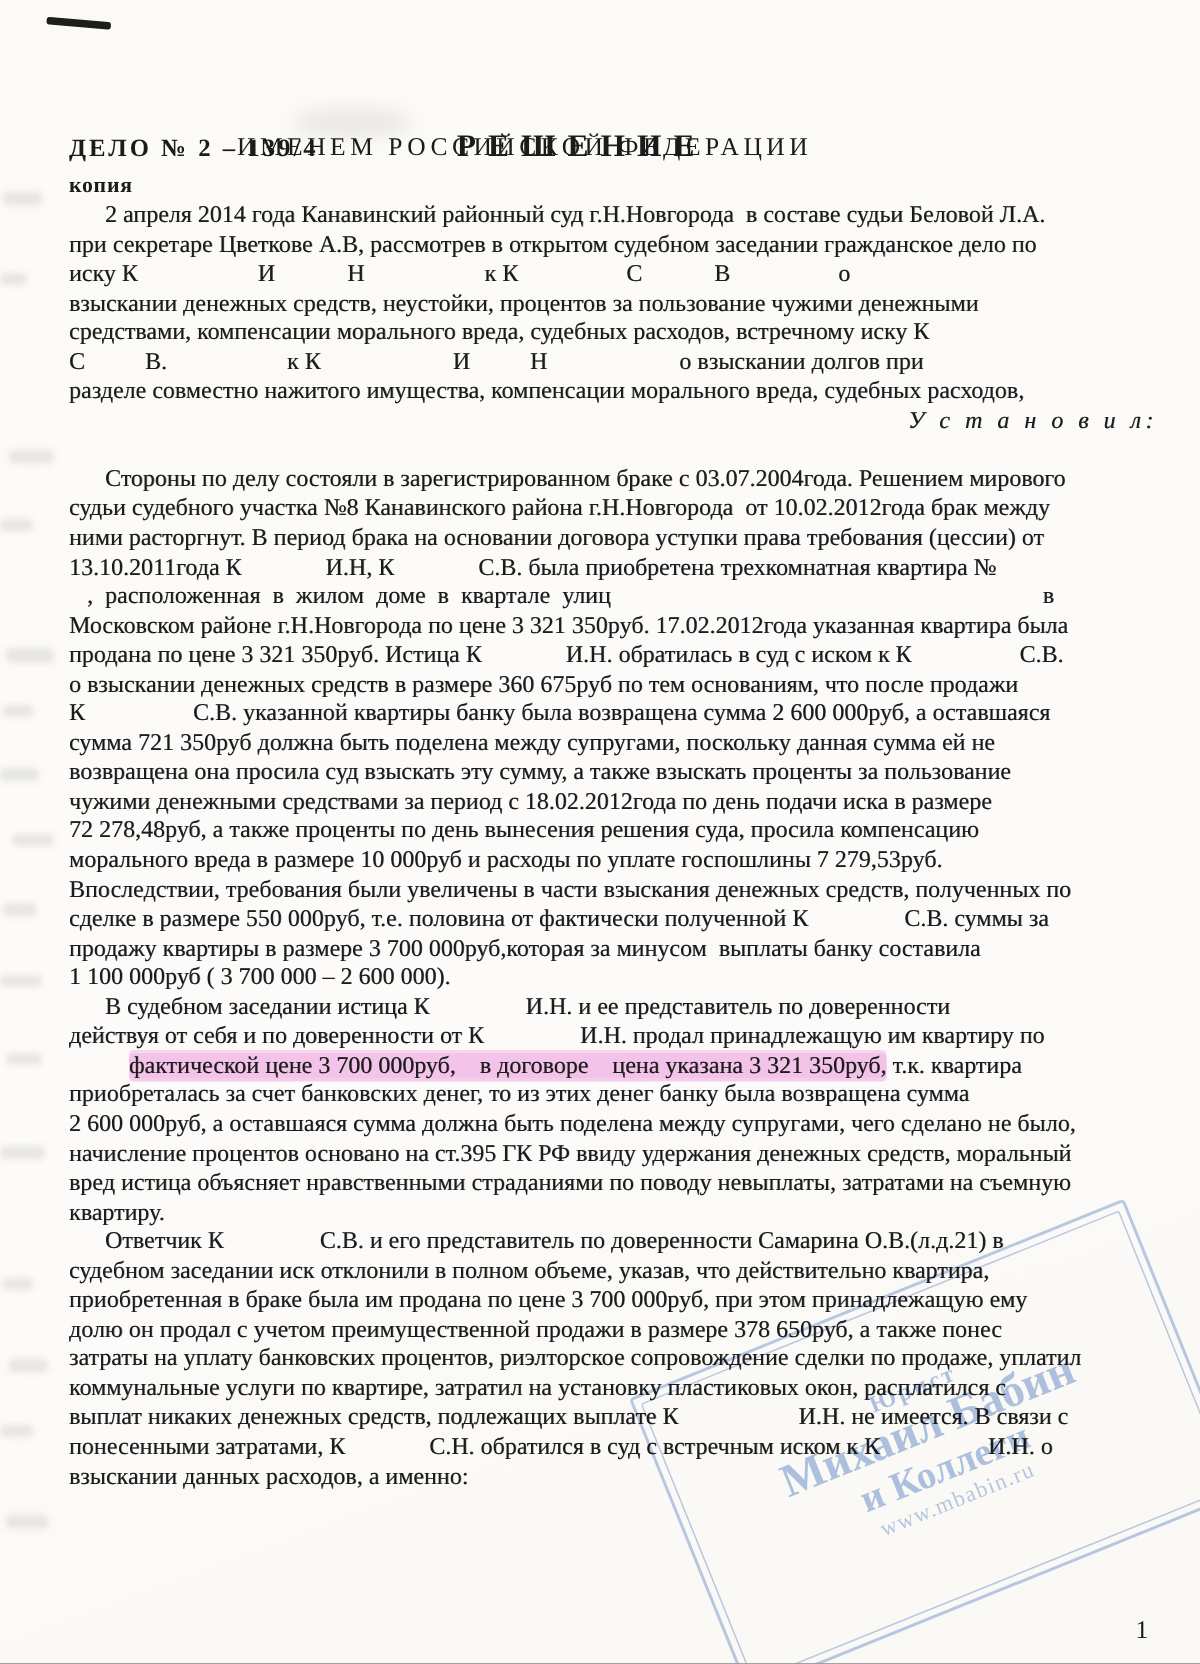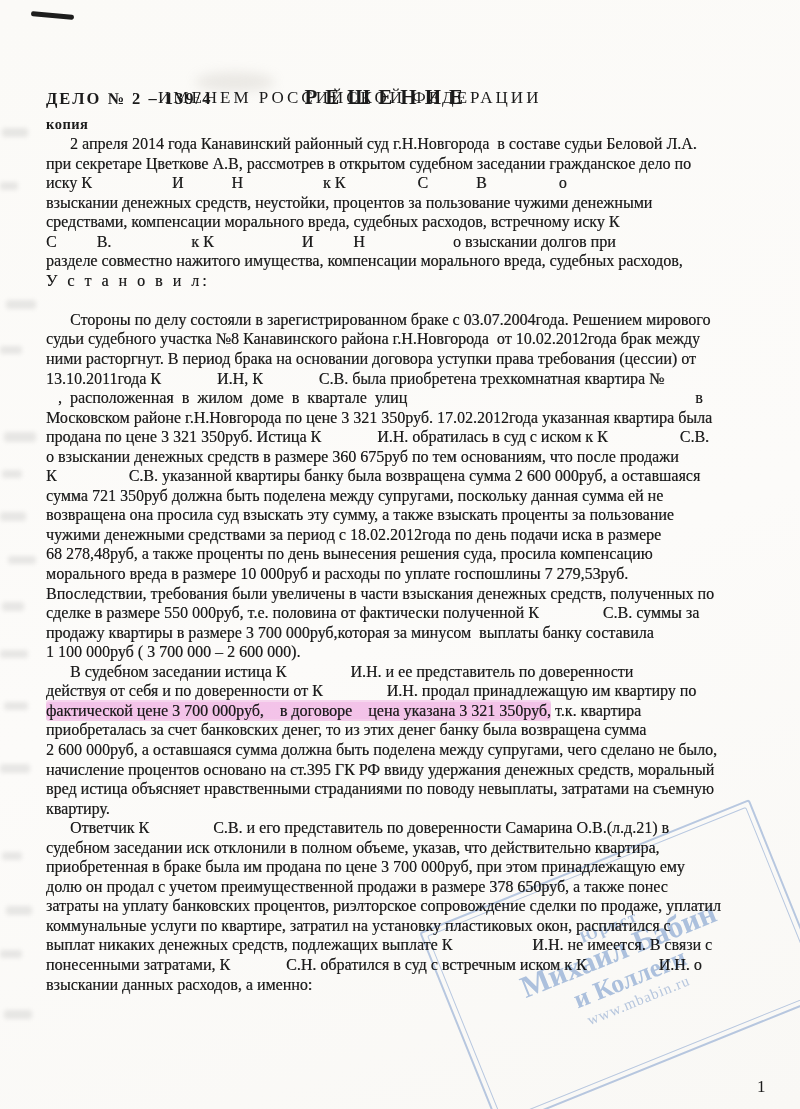--- a/index.html
+++ b/index.html
@@ -42,25 +42,26 @@
     font-weight:bold; font-size:14.5px; letter-spacing:.5px;
   }
   
   .doc-body {
     position:absolute; top:134px; left:46px; width:726px;
   }
   .line {
     white-space:pre; height:19.55px; line-height:19.55px; font-size:16px;
     text-shadow:.35px 0 0 rgba(25,25,25,.55);
   }
-  .line.center { text-align:left; letter-spacing:3px; }
+  .line.center { text-align:right; letter-spacing:3px;font-style:italic; }
   .hl {
     background:rgba(238,160,222,.62);
     box-shadow:0 2px 0 rgba(238,160,222,.5), 0 -2px 0 rgba(238,160,222,.4);
     border-radius:3px;
+    margin-left:40px;
   }
   
   .stamp {
     position:absolute; left:446px; top:858px; width:356px; height:212px;
     transform:rotate(-22deg);
     z-index:5; mix-blend-mode:multiply; opacity:.9;
     pointer-events:none;
   }
   .stamp-outer {
     width:100%; height:100%; box-sizing:border-box;
@@ -128,21 +129,21 @@
       <div class="line"><span>ними расторгнут. В период брака на основании договора уступки права требования (цессии) от</span></div>
       <div class="line"><span>13.10.2011года К              И.Н, К              С.В. была приобретена трехкомнатная квартира №</span></div>
       <div class="line"><span>   ,  расположенная  в  жилом  доме  в  квартале  улиц                                                                        в</span></div>
       <div class="line"><span>Московском районе г.Н.Новгорода по цене 3 321 350руб. 17.02.2012года указанная квартира была</span></div>
       <div class="line"><span>продана по цене 3 321 350руб. Истица К              И.Н. обратилась в суд с иском к К                  С.В.</span></div>
       <div class="line"><span>о взыскании денежных средств в размере 360 675руб по тем основаниям, что после продажи</span></div>
       <div class="line"><span>К                  С.В. указанной квартиры банку была возвращена сумма 2 600 000руб, а оставшаяся</span></div>
       <div class="line"><span>сумма 721 350руб должна быть поделена между супругами, поскольку данная сумма ей не</span></div>
       <div class="line"><span>возвращена она просила суд взыскать эту сумму, а также взыскать проценты за пользование</span></div>
       <div class="line"><span>чужими денежными средствами за период с 18.02.2012года по день подачи иска в размере</span></div>
-      <div class="line"><span>68 278,48руб, а также проценты по день вынесения решения суда, просила компенсацию</span></div>
+      <div class="line"><span>72 278,48руб, а также проценты по день вынесения решения суда, просила компенсацию</span></div>
       <div class="line"><span>морального вреда в размере 10 000руб и расходы по уплате госпошлины 7 279,53руб.</span></div>
       <div class="line"><span>Впоследствии, требования были увеличены в части взыскания денежных средств, полученных по</span></div>
       <div class="line"><span>сделке в размере 550 000руб, т.е. половина от фактически полученной К                С.В. суммы за</span></div>
       <div class="line"><span>продажу квартиры в размере 3 700 000руб,которая за минусом  выплаты банку составила</span></div>
       <div class="line"><span>1 100 000руб ( 3 700 000 – 2 600 000).</span></div>
       <div class="line"><span>      В судебном заседании истица К                И.Н. и ее представитель по доверенности</span></div>
       <div class="line"><span>действуя от себя и по доверенности от К                И.Н. продал принадлежащую им квартиру по</span></div>
       <div class="line"><span class="hl">фактической цене 3 700 000руб,    в договоре    цена указана 3 321 350руб,</span><span> т.к. квартира</span></div>
       <div class="line"><span>приобреталась за счет банковских денег, то из этих денег банку была возвращена сумма</span></div>
       <div class="line"><span>2 600 000руб, а оставшаяся сумма должна быть поделена между супругами, чего сделано не было,</span></div>

